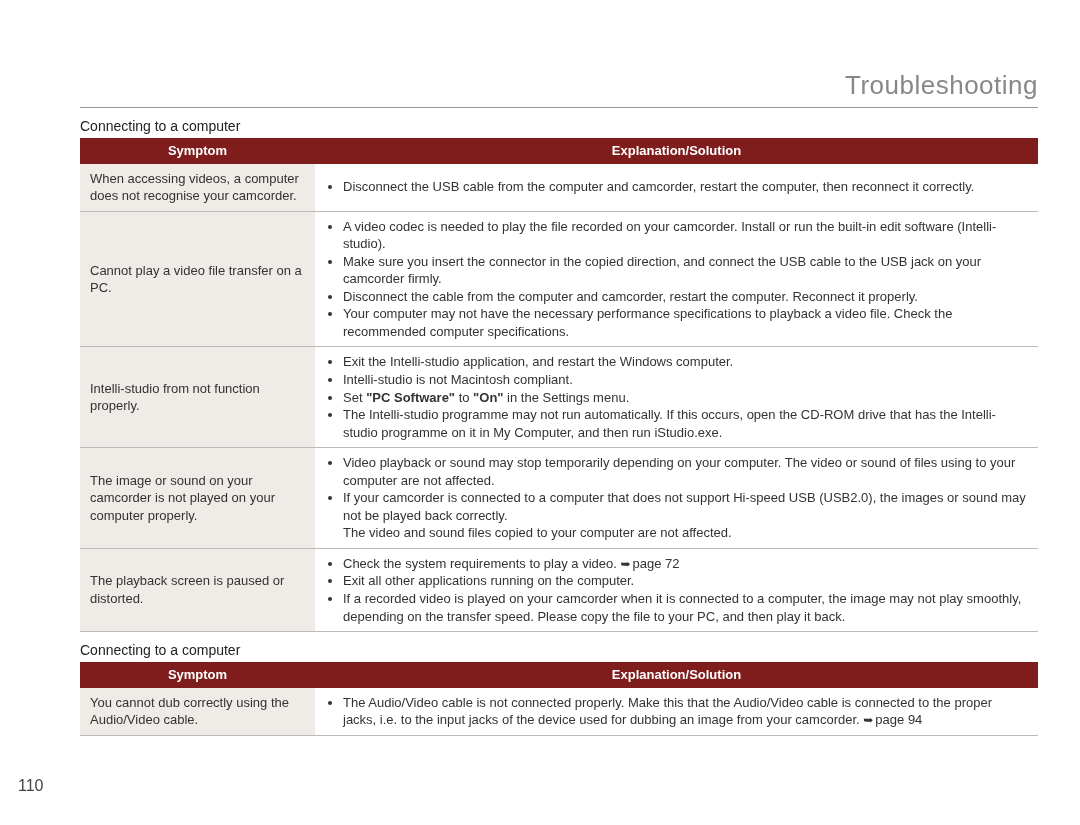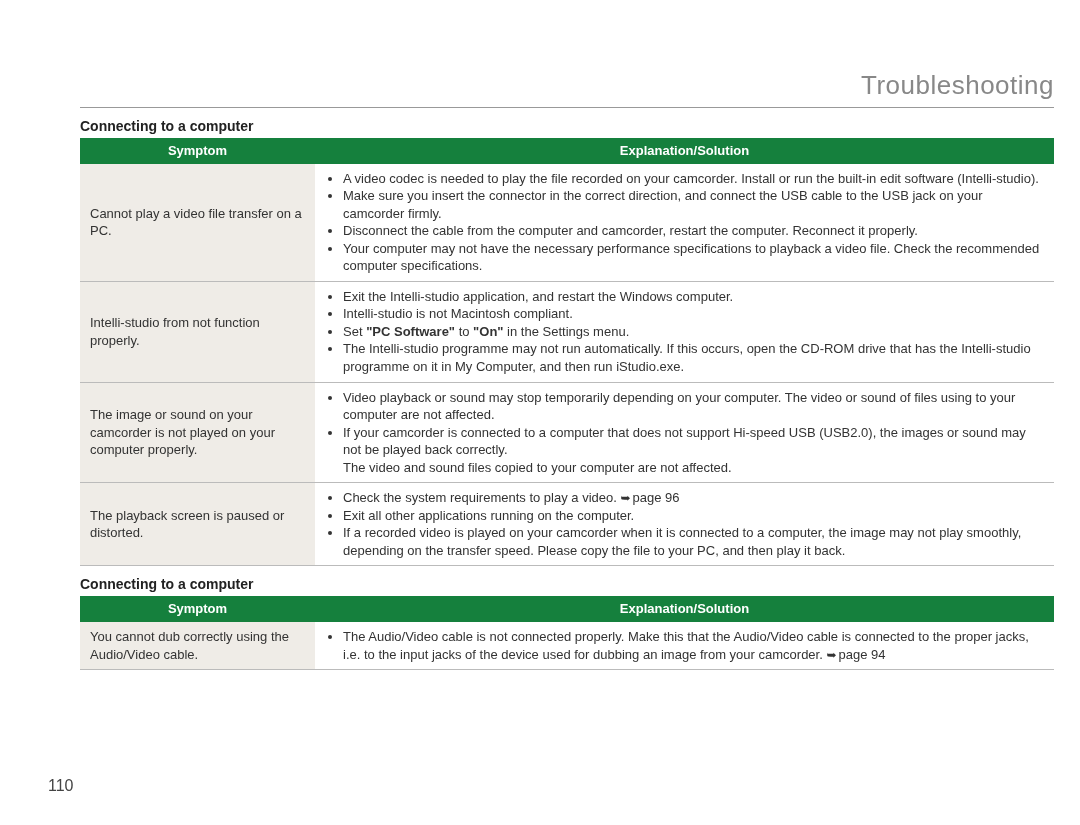--- a/index.html
+++ b/index.html
@@ -7,48 +7,48 @@
     padding: 0;
     font-family: Helvetica, Arial, sans-serif;
     color: #333;
     background: #fff;
   }
   .page {
     width: 1080px;
     height: 825px;
     position: relative;
     box-sizing: border-box;
-    padding: 70px 26px 20px 80px;
+    padding: 70px 42px 20px 80px;
   }
   .chapter-title {
     text-align: right;
     font-size: 26px;
     color: #888;
     font-weight: 400;
     letter-spacing: 0.5px;
   }
   .rule {
     border: none;
     border-top: 1px solid #999;
     margin: 6px 0 10px 0;
   }
   .section-heading {
     font-size: 14px;
-    font-weight: bold;
+    font-weight: normal;
     color: #222;
     margin: 6px 0 4px 0;
   }
   table.tbl {
     width: 100%;
     border-collapse: collapse;
     font-size: 13px;
     line-height: 1.35;
   }
   table.tbl th {
-    background: #15803d;
+    background: #7f1d1d;
     color: #fff;
     font-weight: bold;
     padding: 4px 6px;
     font-size: 13px;
   }
   table.tbl td {
     vertical-align: middle;
     padding: 6px 10px;
     border-bottom: 1px solid #bbb;
   }
@@ -71,21 +71,21 @@
     margin: 0;
     padding: 0;
   }
   .arrow-icon::before {
     content: "\27A5"; 
     font-size: 12px;
     margin-right: 2px;
   }
   .pagenum {
     position: absolute;
-    left: 48px;
+    left: 18px;
     bottom: 30px;
     font-size: 16px;
     color: #444;
   }
   .bold { font-weight: bold; }
 </style>
 </head>
 <body>
 
 <div class="page">
@@ -97,27 +97,35 @@
 
   <table class="tbl">
     <thead>
       <tr>
         <th>Symptom</th>
         <th>Explanation/Solution</th>
       </tr>
     </thead>
     <tbody>
 
+      <tr>
+        <td class="symptom">When accessing videos, a computer does not recognise your camcorder.</td>
+        <td class="solution">
+          <ul class="bul">
+            <li>Disconnect the USB cable from the computer and camcorder, restart the computer, then reconnect it correctly.</li>
+          </ul>
+        </td>
+      </tr>
 
       <tr>
         <td class="symptom">Cannot play a video file transfer on a PC.</td>
         <td class="solution">
           <ul class="bul">
             <li>A video codec is needed to play the file recorded on your camcorder. Install or run the built-in edit software (Intelli-studio).</li>
-            <li>Make sure you insert the connector in the correct direction, and connect the USB cable to the USB jack on your camcorder firmly.</li>
+            <li>Make sure you insert the connector in the copied direction, and connect the USB cable to the USB jack on your camcorder firmly.</li>
             <li>Disconnect the cable from the computer and camcorder, restart the computer. Reconnect it properly.</li>
             <li>Your computer may not have the necessary performance specifications to playback a video file. Check the recommended computer specifications.</li>
           </ul>
         </td>
       </tr>
 
       <tr>
         <td class="symptom">Intelli-studio from not function properly.</td>
         <td class="solution">
           <ul class="bul">
@@ -140,21 +148,21 @@
           </ul>
           <div style="padding-left:18px">The video and sound files copied to your computer are not affected.</div>
         </td>
       </tr>
 
       <tr>
         <td class="symptom">The playback screen is paused or distorted.</td>
         <td class="solution">
           <ul class="bul">
             <li>
-              <span>Check the system requirements to play a video. </span><span class="arrow-icon"></span><span>page 96</span>
+              <span>Check the system requirements to play a video. </span><span class="arrow-icon"></span><span>page 72</span>
             </li>
             <li>Exit all other applications running on the computer.</li>
             <li>If a recorded video is played on your camcorder when it is connected to a computer, the image may not play smoothly, depending on the transfer speed. Please copy the file to your PC, and then play it back.</li>
           </ul>
         </td>
       </tr>
     </tbody>
   </table>
 
   <div class="section-heading" style="margin-top:10px">Connecting to a computer</div>

